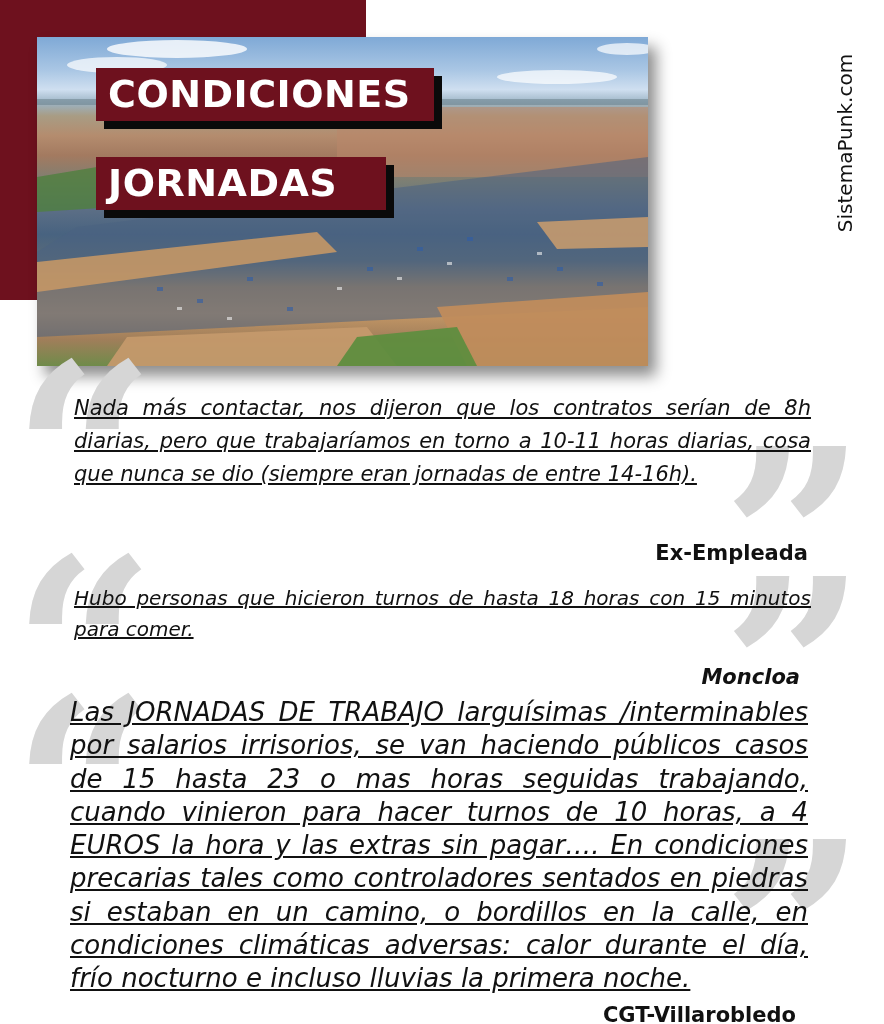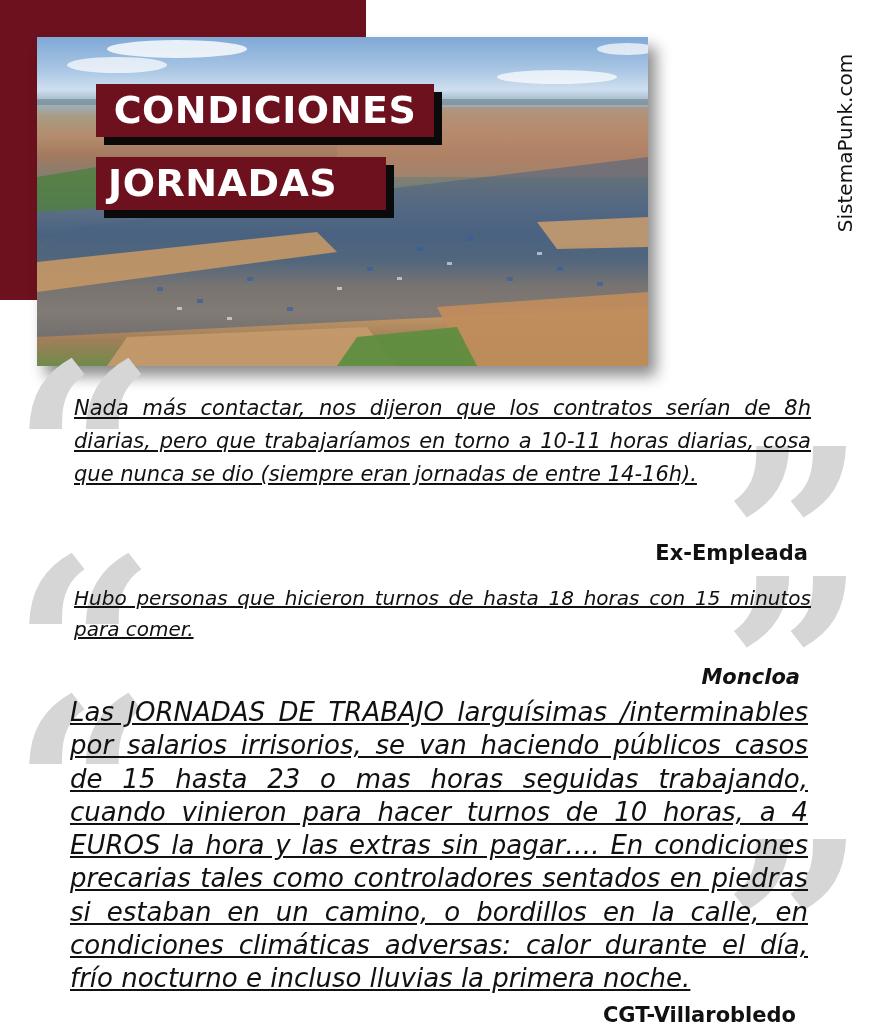--- a/index.html
+++ b/index.html
@@ -22,21 +22,21 @@
 
   .title-box {
     position: absolute; left: 96px; height: 53px;
     background: #6e111e; color: #ffffff;
     font-family: "DejaVu Sans", sans-serif; font-weight: bold;
     font-size: 38px; line-height: 53px; letter-spacing: 0.5px;
     padding: 0 12px;
     box-shadow: 8px 8px 0 #0a0a0a;
     white-space: nowrap;
   }
-  .title-1 { top: 84px; width: 338px; text-align: center; }
+  .title-1 { top: 68px; width: 338px; }
   .title-2 { top: 157px; width: 290px; }
 
   .watermark {
     position: absolute; left: 832px; top: 38px; width: 26px; height: 210px;
     display: flex; align-items: center; justify-content: center;
   }
   .watermark span {
     transform: rotate(-90deg); white-space: nowrap;
     font-family: "DejaVu Sans", sans-serif; font-size: 20px; color: #111;
     display: block;

